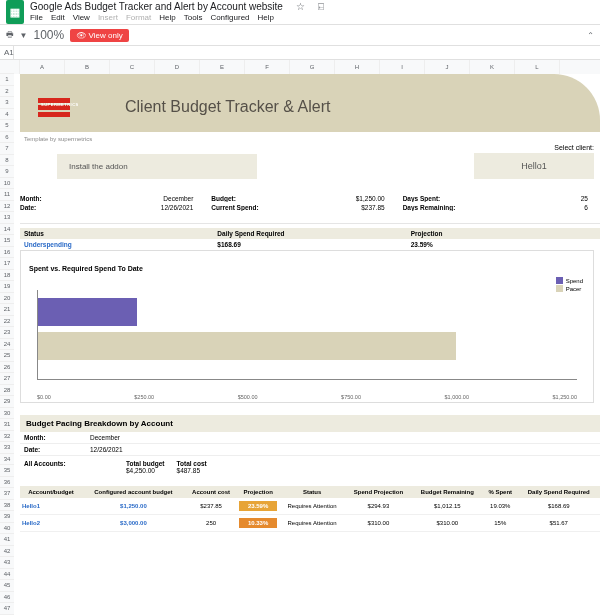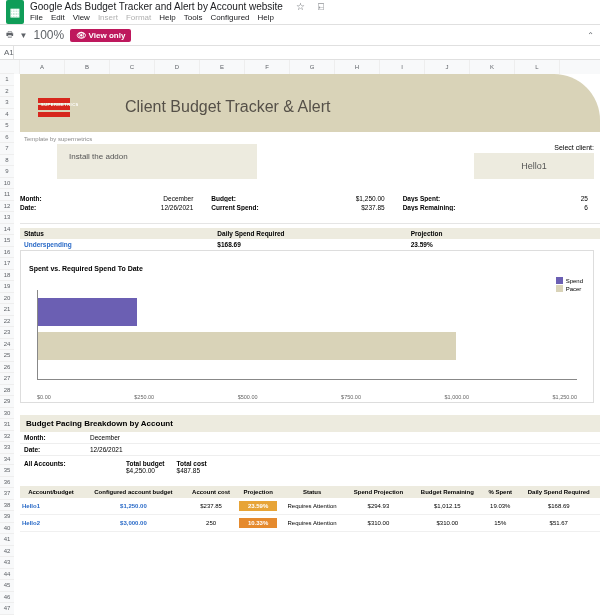--- a/index.html
+++ b/index.html
@@ -7,41 +7,41 @@
   .titlebar { display: flex; align-items: center; padding: 4px 6px; height: 24px; }
   .sheets-icon { width: 18px; height: 24px; background: #0f9d58; border-radius: 2px; display: flex; align-items: center; justify-content: center; color: #fff; font-size: 11px; font-weight: bold; margin-right: 6px; }
   .title-block { display: flex; flex-direction: column; }
   .doc-title { font-size: 10px; color: #202124; display: flex; align-items: center; gap: 13px;}
   .doc-title .star, .doc-title .folder { color:#5f6368; font-size:10px;}
   .menubar { display: flex; gap: 8px; font-size: 8px; color: #202124; padding: 0 0 2px 0; }
   .menubar span { cursor: default; }
   .menubar .dim { color: #b0b0b0; }
   .toolbar { display: flex; align-items: center; gap: 6px; border-top: 1px solid #e0e0e0; border-bottom: 1px solid #e0e0e0; padding: 3px 6px; font-size: 8px; color:#5f6368;}
   .toolbar .zoom { border:none; font-size:12px;}
-  .view-only { background:#be185d; color:#fff; padding:2px 6px; border-radius:2px; font-size:8px; font-weight:bold;}
+  .view-only { background:#ef4444; color:#fff; padding:2px 6px; border-radius:2px; font-size:8px; font-weight:normal;}
   .namebox-row { display:flex; border-bottom:1px solid #e0e0e0; font-size:8px;}
   .namebox { width:14px; padding:2px 4px; border-right:1px solid #e0e0e0; color:#5f6368;}
   .fx { padding:2px 4px; color:#5f6368;}
   .sheet-area { display:flex; }
   .rowheads { width:14px; background:#f8f9fa; text-align:center; font-size:6px; color:#5f6368;}
   .rowheads div { height:11.5px; border-bottom:1px solid #eee; line-height:11.5px;}
   .rowheads div:first-child { height:14px; line-height:14px;}
   .grid { flex:1; position:relative; background:#fff;}
   .colheads { display:flex; background:#f8f9fa; font-size:6px; color:#5f6368;}
   .colheads div { flex:0 0 45px; height:14px; line-height:14px; text-align:center; border-right:1px solid #eee;}
   .colheads div:first-child { flex:0 0 6px;}
   .canvas { position:absolute; top:14px; left:6px; right:0; }
   
   .header-band { background:#d9d3b8; border-radius:0 0 0 0; padding:18px 24px 10px 18px; position:relative; display:flex; align-items:center; height:58px; border-top-right-radius: 46px;}
   .logo { position:relative; }
   .logo .bar { background:#d7261c; height:5px; width:32px; margin:2px 0;}
   .logo .txt { position:absolute; top:6px; left:3px; color:#fff; font-size:4px; letter-spacing:0.5px; font-weight:bold;}
   .hero-title { font-size:16px; color:#555048; font-weight:normal; margin-left: 55px; }
   .byline { font-size:6px; color:#8a8a8a; margin:4px 0 2px 4px;}
-  .row-flex { display:flex; gap:24px; padding-left:37px;}
+  .row-flex { display:flex; gap:24px; align-items:flex-end;padding-left:37px;}
   .install-btn { background:#edebdf; padding:8px 12px; font-size:8px; color:#555; width:200px;}
   .client-col { text-align:right; flex:1; font-size:7px; margin-right:6px;}
   .client-box { background:#edebdf; padding:8px 10px; font-size:9px; color:#555; width:120px; text-align:center; float:right; margin-top:2px;}
   .metrics { display:flex; margin-top:14px; font-size:6.5px; padding-right:6px;}
   .metrics .col { flex:1; }
   .metrics .lbl { font-weight:bold; display:inline-block; width:48px;}
   .metrics .val { float:right; margin-right:18px;}
   .metrics .line { margin:2px 0; overflow:hidden;}
   .hr { height:1px; background:#e5e5e5; margin:10px 0 4px 0;}
   .status-row { display:flex; font-size:6.5px;}

